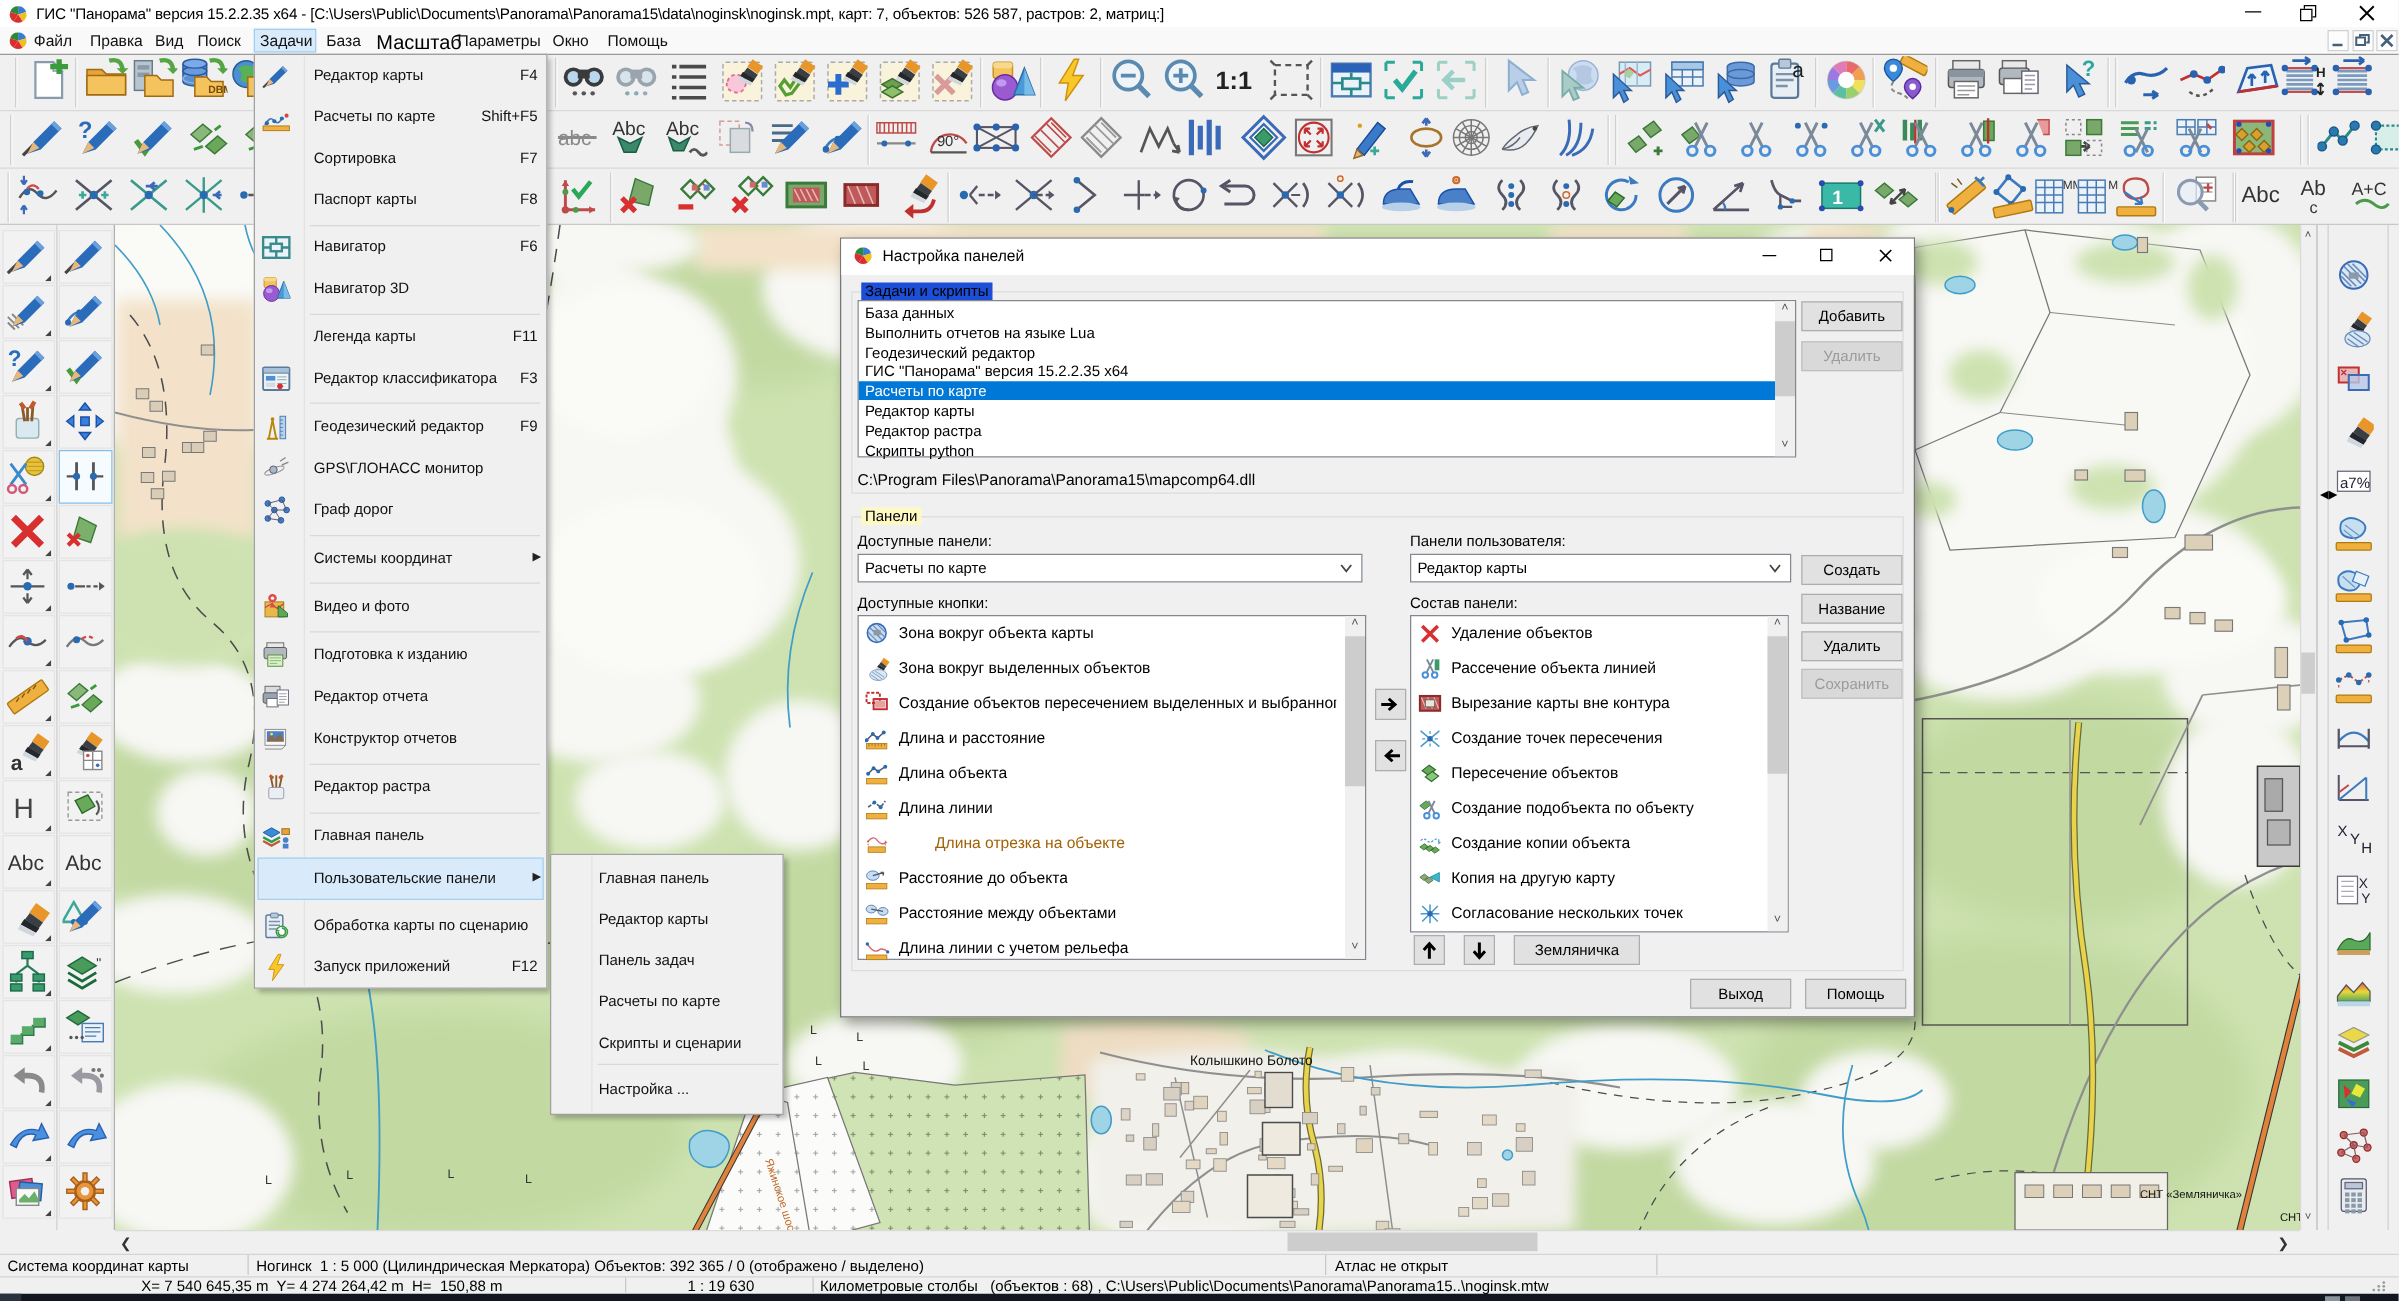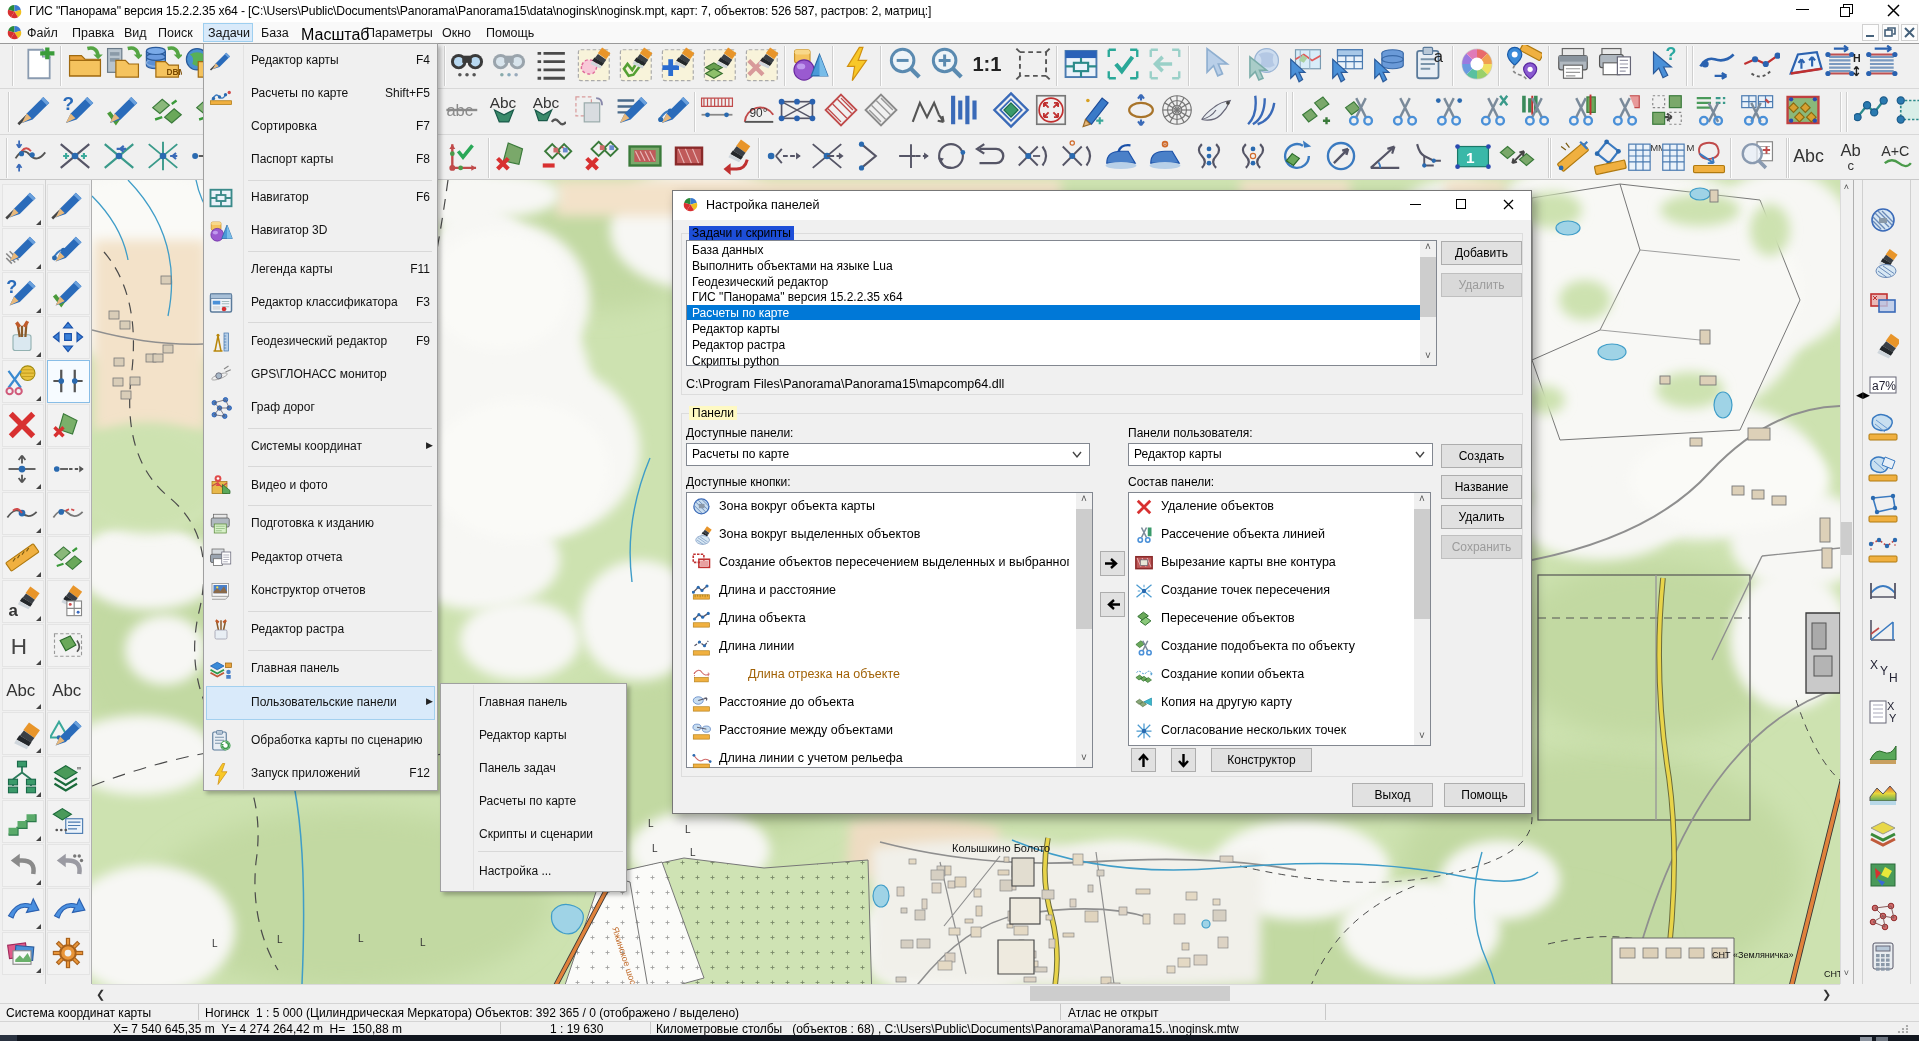--- a/index.html
+++ b/index.html
@@ -1677,21 +1677,21 @@
 <div class="abs" style="left:706px;top:198px;font-size:12.5px;color:#000">Настройка панелей</div>
 <div class="abs" style="left:1410px;top:204px;width:11px;height:1px;background:#000"></div>
 <div class="abs" style="left:1456px;top:199px;width:10px;height:10px;border:1.2px solid #000"></div>
 <svg class="abs" style="left:1502px;top:198px" width="13" height="13" viewBox="0 0 13 13">
     <path d="M2 2 L11 11 M11 2 L2 11" stroke="#000" stroke-width="1.3"></path>
   </svg>
 <div class="abs" style="left:681px;top:233px;width:842px;height:162px;border:1px solid #dcdcdc"></div>
 <div class="abs" style="left:689px;top:226px;font-size:12px;color:#000;background:#1d4ed8;padding:0 3px">Задачи и скрипты</div>
 <div class="abs" style="left:686px;top:240px;width:751px;height:126px;background:#fff;border:1px solid #828790"></div>
 <div class="abs" style="left:692px;top:243px;font-size:12px;color:#000;white-space:nowrap">База данных</div>
-<div class="abs" style="left:692px;top:259px;font-size:12px;color:#000;white-space:nowrap">Выполнить объектами на языке Lua</div>
+<div class="abs" style="left:692px;top:259px;font-size:12px;color:#000;white-space:nowrap">Выполнить отчетов на языке Lua</div>
 <div class="abs" style="left:692px;top:275px;font-size:12px;color:#000;white-space:nowrap">Геодезический редактор</div>
 <div class="abs" style="left:692px;top:290px;font-size:12px;color:#000;white-space:nowrap">ГИС "Панорама" версия 15.2.2.35 x64</div>
 <div class="abs" style="left:687px;top:305px;width:733px;height:15px;background:#0078d7"></div>
 <div class="abs" style="left:692px;top:306px;font-size:12px;color:#fff;white-space:nowrap">Расчеты по карте</div>
 <div class="abs" style="left:692px;top:322px;font-size:12px;color:#000;white-space:nowrap">Редактор карты</div>
 <div class="abs" style="left:692px;top:338px;font-size:12px;color:#000;white-space:nowrap">Редактор растра</div>
 <div class="abs" style="left:692px;top:354px;font-size:12px;color:#000;white-space:nowrap">Скрипты python</div>
 <div class="abs" style="left:1420px;top:241px;width:16px;height:124px;background:#f0f0f0"></div>
 <div class="abs" style="left:1420px;top:241px;width:16px;height:15px;color:#505050;font-size:10px;text-align:center">˄</div>
 <div class="abs" style="left:1420px;top:257px;width:16px;height:60px;background:#cdcdcd"></div>
@@ -1860,14 +1860,14 @@
 <div class="abs" style="left:1414px;top:730px;width:16px;height:15px;color:#505050;font-size:10px;text-align:center">˅</div>
 <div class="btn" style="left:1441px;top:475px;width:81px;height:24px;line-height:22px">Название</div>
 <div class="btn" style="left:1441px;top:505px;width:81px;height:24px;line-height:22px">Удалить</div>
 <div class="btnd" style="left:1441px;top:535px;width:81px;height:24px;line-height:22px">Сохранить</div>
 <div class="btn" style="left:1131px;top:748px;width:25px;height:24px"><svg width="11" height="15" viewBox="0 0 11 15" style="margin-top:4px">
       <path d="M5.5 14 V3 M1 7 l4.5 -5 4.5 5" stroke="#000" stroke-width="2.4" fill="none"></path>
     </svg></div>
 <div class="btn" style="left:1171px;top:748px;width:25px;height:24px"><svg width="11" height="15" viewBox="0 0 11 15" style="margin-top:4px">
       <path d="M5.5 1 V12 M1 8 l4.5 5 4.5 -5" stroke="#000" stroke-width="2.4" fill="none"></path>
     </svg></div>
-<div class="btn" style="left:1211px;top:748px;width:101px;height:24px;line-height:22px">Конструктор</div>
+<div class="btn" style="left:1211px;top:748px;width:101px;height:24px;line-height:22px">Земляничка</div>
 <div class="btn" style="left:1352px;top:783px;width:81px;height:24px;line-height:22px">Выход</div>
 <div class="btn" style="left:1444px;top:783px;width:81px;height:24px;line-height:22px">Помощь</div>
 </body></html>

